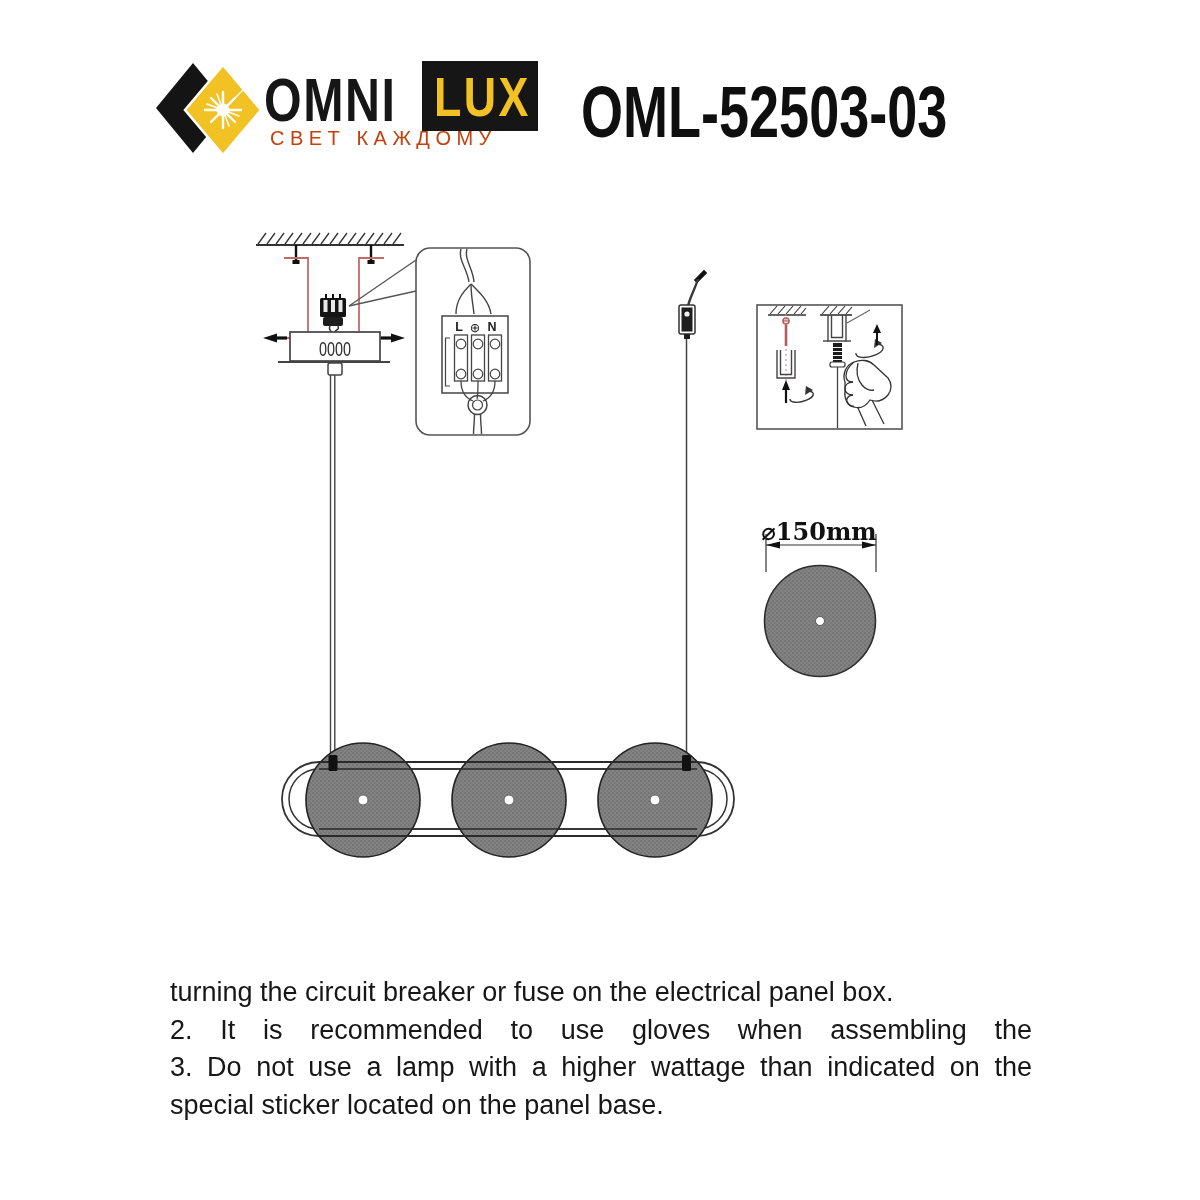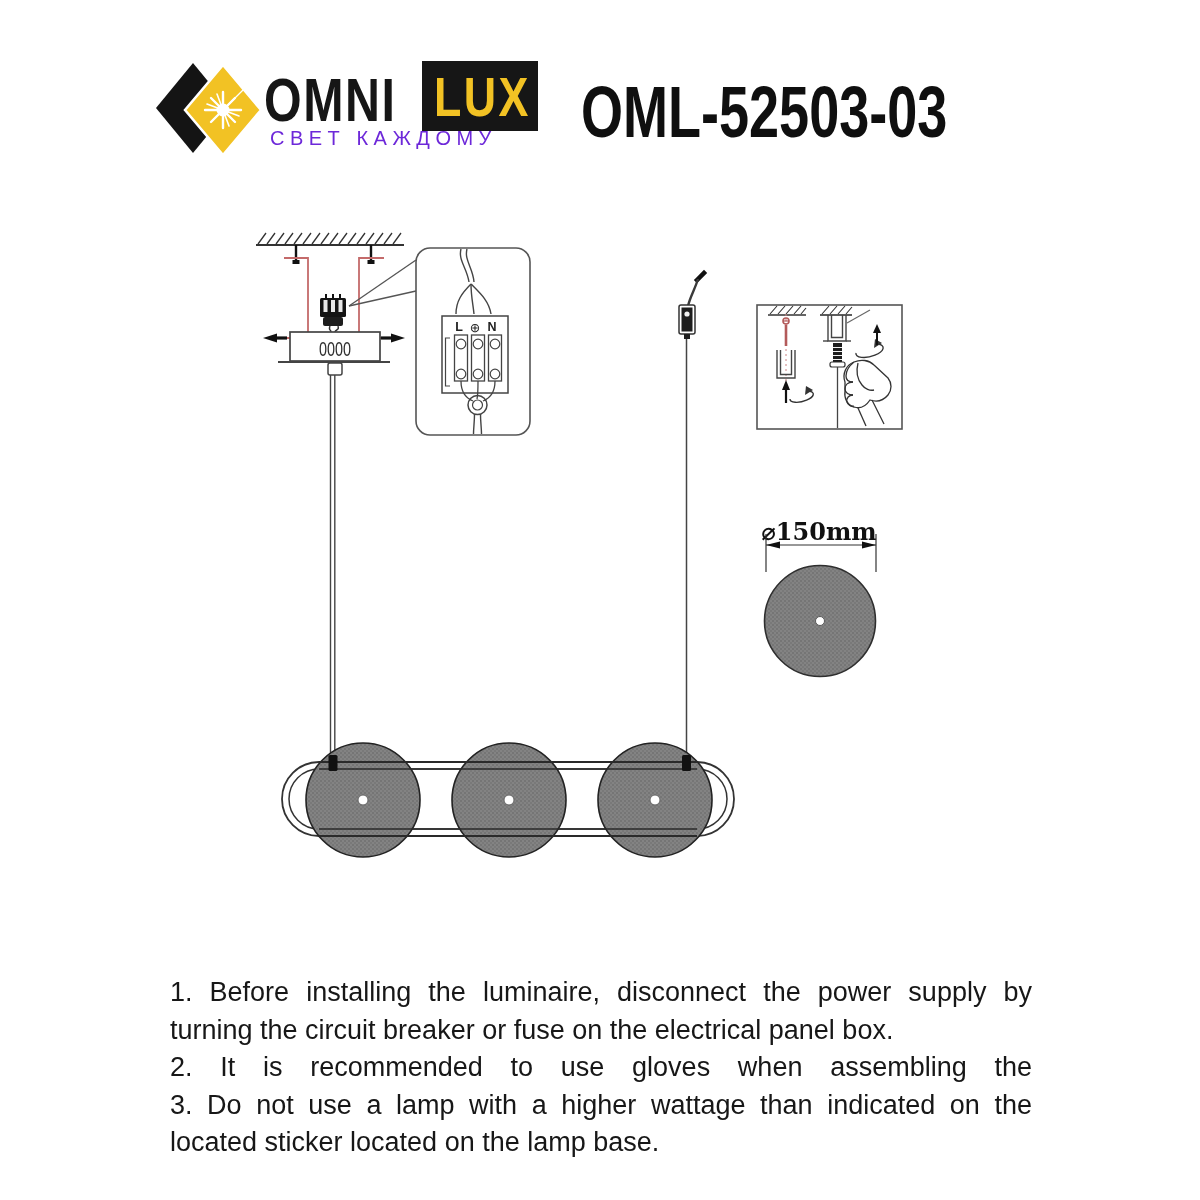--- a/index.html
+++ b/index.html
@@ -9,21 +9,21 @@
   
   .logo-mark{position:absolute;left:156px;top:12px;width:108px;height:98px;}
   .brand-omni{position:absolute;left:264px;top:16px;font-weight:bold;font-size:62px;
               letter-spacing:2px;color:#161616;display:inline-block;
               transform:scaleX(0.78);transform-origin:left top;white-space:nowrap;}
   .brand-lux{position:absolute;left:422px;top:13px;width:116px;height:70px;background:#161616;
              display:flex;align-items:center;}
   .brand-lux span{font-weight:bold;font-size:56px;color:#F2C224;letter-spacing:3px;
              display:inline-block;transform:scaleX(0.8);white-space:nowrap;}
   .brand-tagline{position:absolute;left:270px;top:79px;font-size:20px;letter-spacing:5.5px;
-             color:#6d28d9;white-space:nowrap;text-align:center;}
+             color:#c2410c;white-space:nowrap;text-align:center;}
   .model{position:absolute;left:581px;top:22px;font-weight:bold;font-size:73px;
          color:#0f0f0f;display:inline-block;transform:scaleX(0.74);transform-origin:left top;
          white-space:nowrap;letter-spacing:0px;}
 
   
   .diagram{position:absolute;left:0;top:0;width:1200px;height:900px;}
 
   
   .instructions{position:absolute;left:170px;top:926px;width:862px;
                 font-size:27px;line-height:37.5px;color:#171717;}
@@ -262,20 +262,19 @@
         <rect x="328.5" y="707" width="9" height="16" rx="1.5"></rect>
         <rect x="682" y="707" width="9" height="16" rx="1.5"></rect>
       </g>
       <circle cx="363" cy="752" r="5" fill="#ffffff" stroke="#666" stroke-width="1"></circle>
       <circle cx="509" cy="752" r="5" fill="#ffffff" stroke="#666" stroke-width="1"></circle>
       <circle cx="655" cy="752" r="5" fill="#ffffff" stroke="#666" stroke-width="1"></circle>
     </g>
   </svg>
 
   <div class="instructions">
-      <div class="instr-line stretch">1. Before installing the luminaire, disconnect the power supply by</div>
       <div class="instr-line">turning the circuit breaker or fuse on the electrical panel box.</div>
       <div class="instr-line stretch">2. It is recommended to use gloves when assembling the</div>
       <div class="instr-line stretch">3. Do not use a lamp with a higher wattage than indicated on the</div>
-      <div class="instr-line">located sticker located on the lamp base.</div>
+      <div class="instr-line">special sticker located on the panel base.</div>
     </div>
 
 </div>
 
 </body></html>

